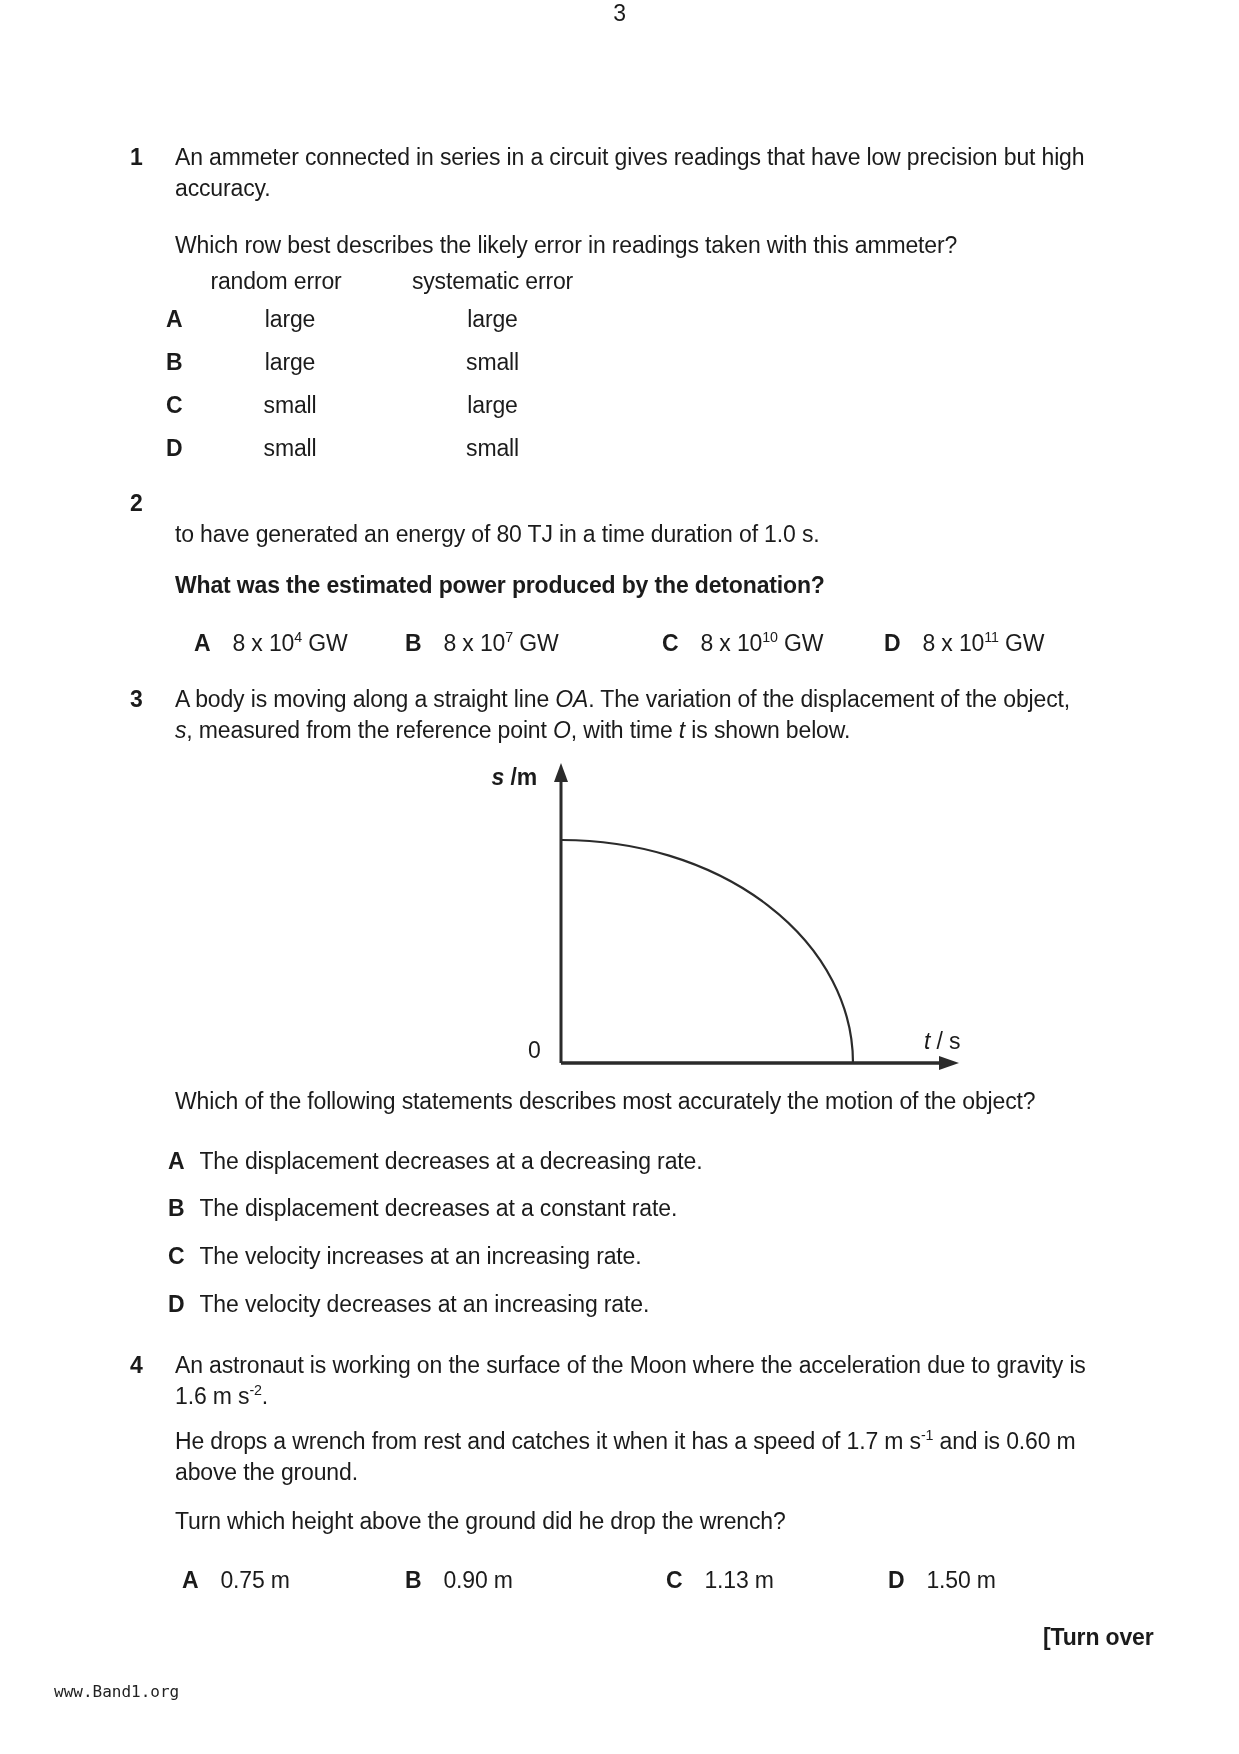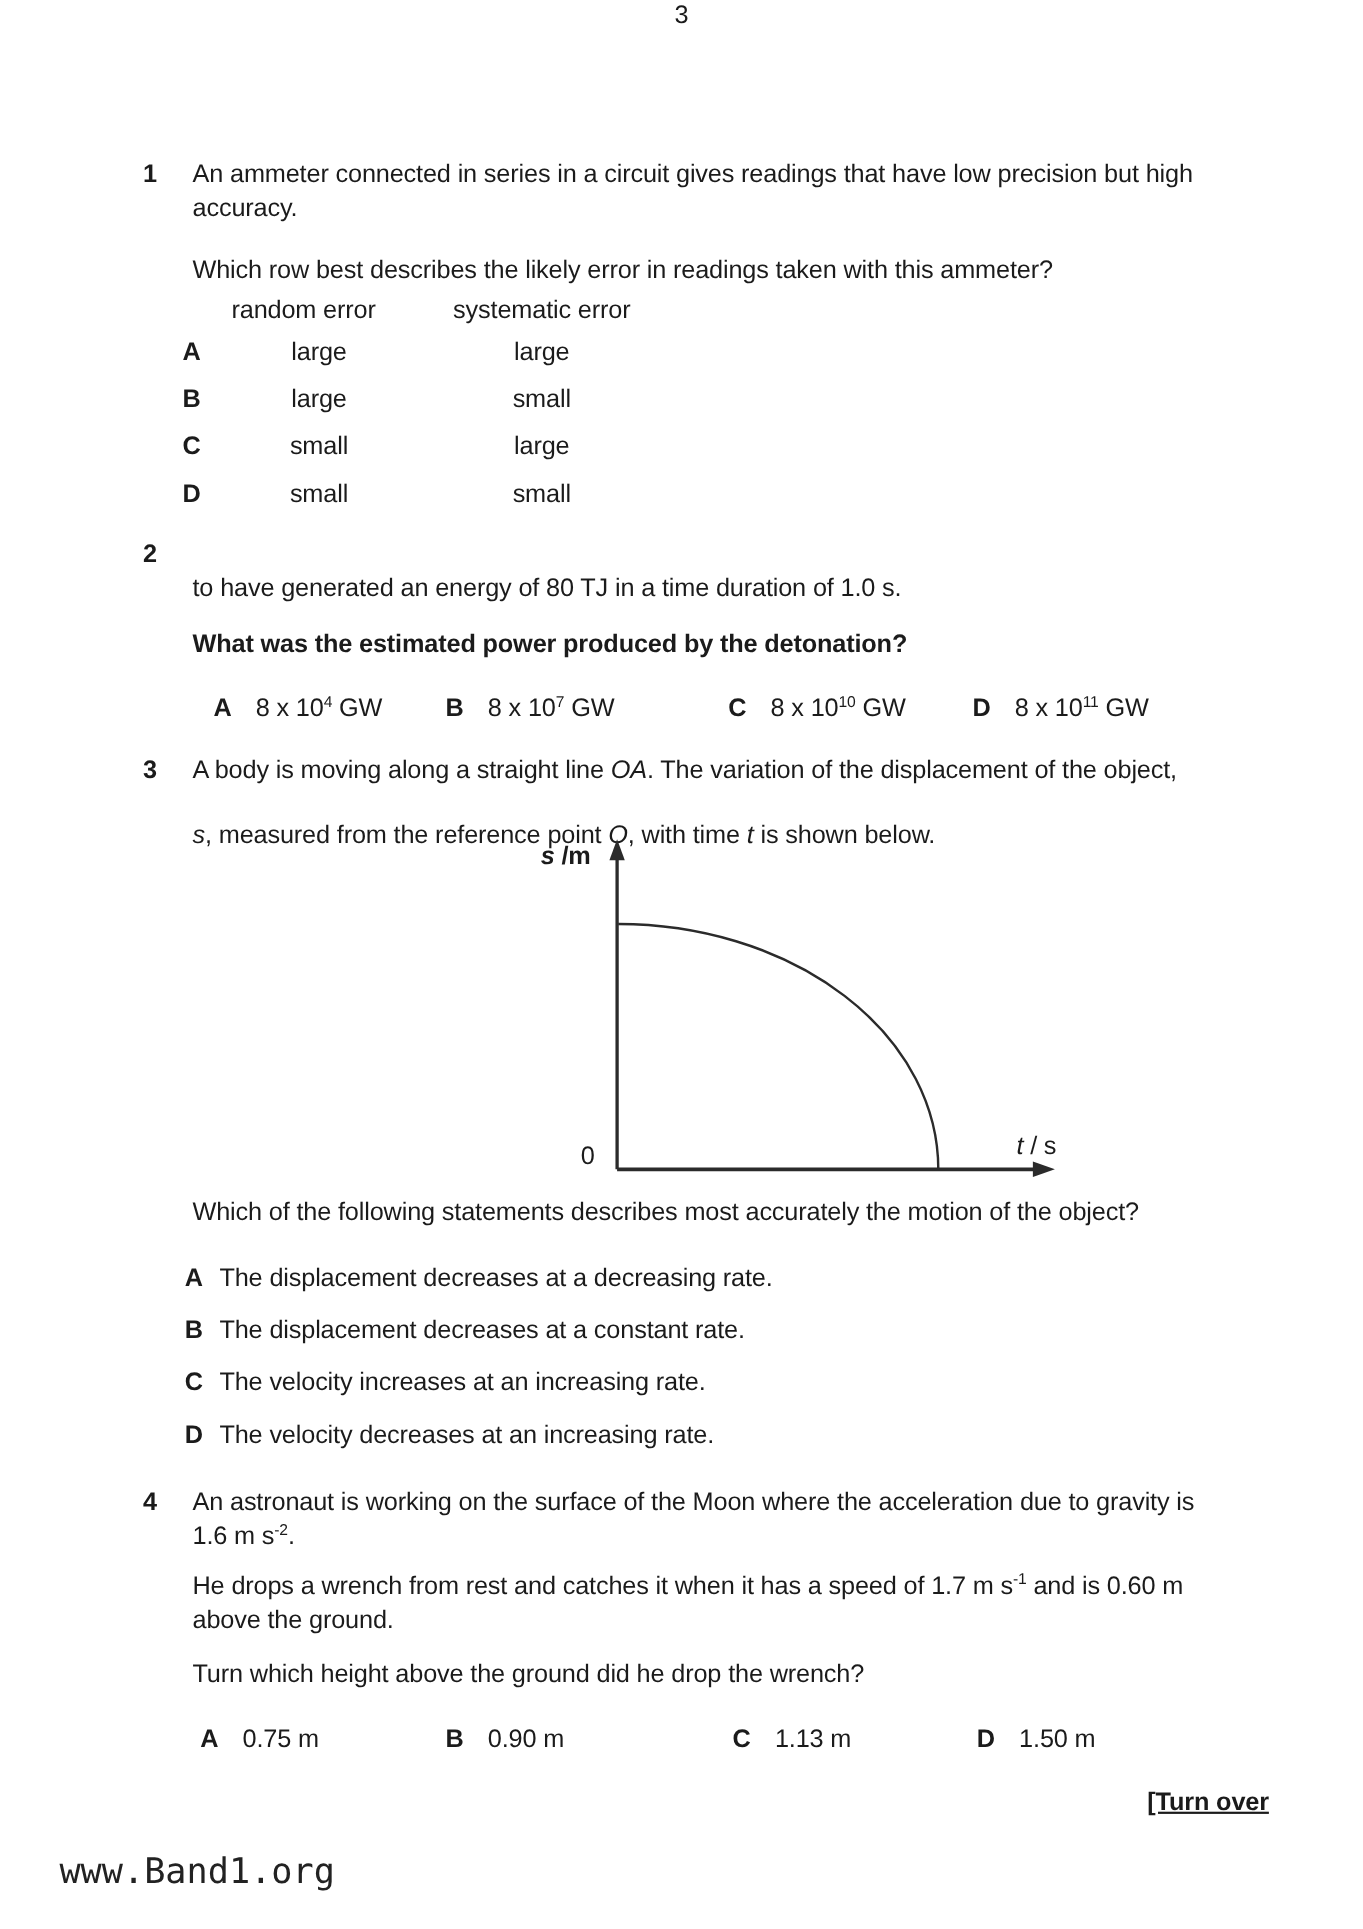--- a/index.html
+++ b/index.html
@@ -17,21 +17,21 @@
   .bold{font-weight:bold;}
   .center{text-align:center;}
   sup{font-size:0.62em;vertical-align:super;line-height:0;}
   i{font-style:italic;}
   .opt{position:absolute;display:flex;white-space:nowrap;}
   .opt .letter{font-weight:bold;}
   .gap22{gap:22px;}
   .gap15{gap:15px;}
   .footer{
     font-family:"DejaVu Sans Mono","Liberation Mono",monospace;
-    font-size:32px;color:#222;letter-spacing:0;
+    font-size:16px;color:#222;letter-spacing:0;
   }
   svg.graph{position:absolute;left:440px;top:755px;width:540px;height:320px;}
   .graph-stroke{stroke:#2b2b2b;fill:none;}
 </style>
 </head>
 <body>
 
 <div class="page">
 
   <div class="abs" style="left:0;top:103;width:1239px;text-align:center;">3</div>
@@ -76,21 +76,21 @@
     <span class="letter">C</span>
     <span><span>8 x 10</span><sup>10</sup><span> GW</span></span>
   </div>
   <div class="opt gap22" style="left:884px;top:630px;">
     <span class="letter">D</span>
     <span><span>8 x 10</span><sup>11</sup><span> GW</span></span>
   </div>
 
   <div class="abs bold" style="left:130px;top:686px;">3</div>
   <div class="abs" style="left:175px;top:686px;"><span>A body is moving along a straight line </span><i>OA</i><span>. The variation of the displacement of the object,</span></div>
-  <div class="abs" style="left:175px;top:717px;margin-top:28px;"><i>s</i><span>, measured from the reference point </span><i>O</i><span>, with  time </span><i>t</i><span> is shown below.</span></div>
+  <div class="abs" style="left:175px;top:717px;"><i>s</i><span>, measured from the reference point </span><i>O</i><span>, with  time </span><i>t</i><span> is shown below.</span></div>
 
   <svg class="graph" viewBox="0 0 540 320">
 
     <line class="graph-stroke" x1="121" y1="24" x2="121" y2="308" stroke-width="3"></line>
     <polygon points="121,8 114,27 128,27" fill="#2b2b2b"></polygon>
 
     <line class="graph-stroke" x1="121" y1="308" x2="502" y2="308" stroke-width="3.5"></line>
     <polygon points="519,308 499,301 499,315" fill="#2b2b2b"></polygon>
 
     <path class="graph-stroke" d="M 122 85 A 291 223 0 0 1 413 308" stroke-width="2.2"></path>
@@ -135,16 +135,16 @@
   </div>
   <div class="opt gap22" style="left:666px;top:1567px;">
     <span class="letter">C</span>
     <span>1.13 m</span>
   </div>
   <div class="opt gap22" style="left:888px;top:1567px;">
     <span class="letter">D</span>
     <span>1.50 m</span>
   </div>
 
-  <div class="abs bold" style="left:1043px;top:1624px;text-decoration:underline;">[Turn over</div>
+  <div class="abs bold" style="left:1043px;top:1624px;">[Turn over</div>
   <div class="abs footer" style="left:54px;top:1682px;">www.Band1.org</div>
 
 </div>
 
 </body></html>

